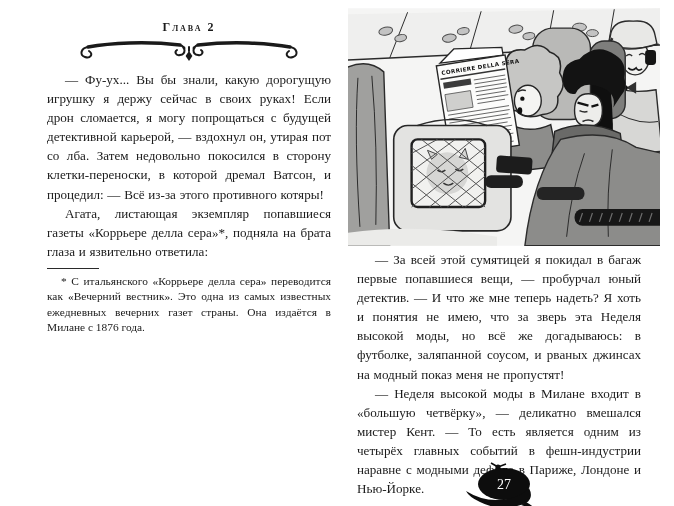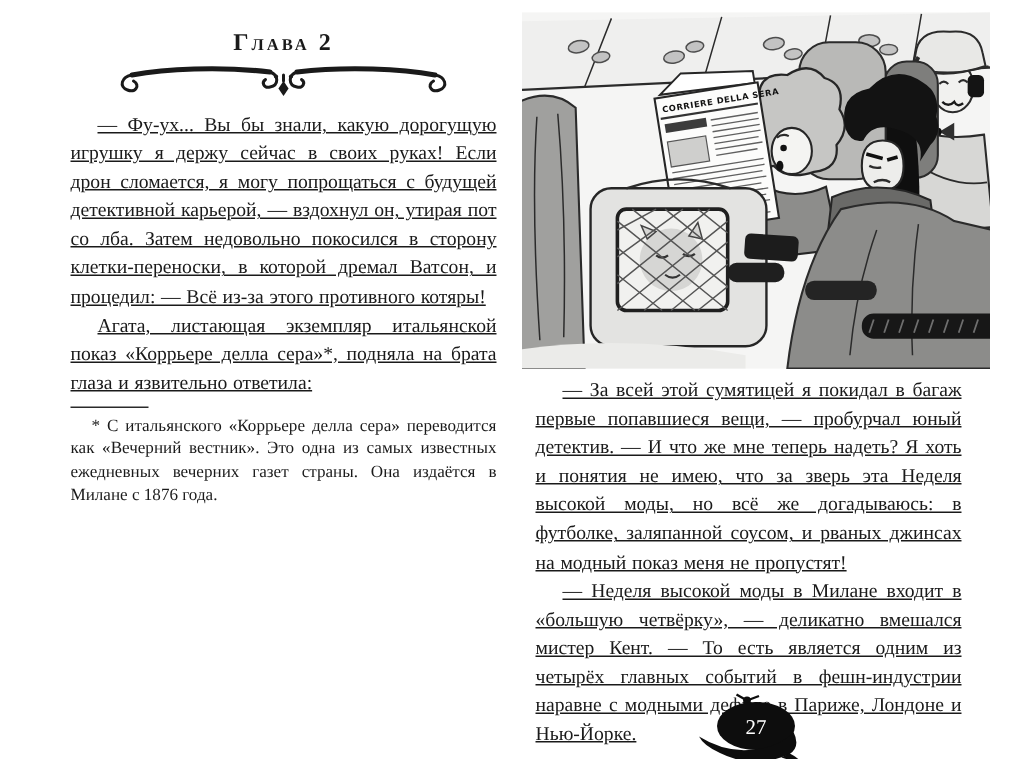--- a/index.html
+++ b/index.html
@@ -5,27 +5,27 @@
   html,body{margin:0;padding:0;}
   body{
     width:674px;height:506px;position:relative;overflow:hidden;
     background:#ffffff;color:#1a1a1a;
     font-family:"Liberation Serif","DejaVu Serif",serif;
   }
   .book{position:absolute;inset:0;}
   
   .page-left{position:absolute;left:47px;top:20px;width:284px;}
   .chapter-title{
-    text-align:center;font-variant:small-caps;font-size:16px;
+    text-align:center;font-variant:small-caps;font-size:12px;
     letter-spacing:2px;margin:0 0 3px 0;
   }
   .flourish{display:block;margin:0 auto 8px auto;}
   p.body{
     font-size:13.1px;line-height:19.1px;text-align:justify;
-    text-indent:18px;margin:0;word-spacing:.5px;text-decoration:underline;
+    text-indent:18px;margin:0;word-spacing:.5px;
   }
   .footnote-rule{
     width:52px;border:0;border-top:1.2px solid #2a2a2a;
     margin:7px 0 5px 0;
   }
   p.footnote{
     font-size:11.4px;line-height:15.4px;text-align:justify;
     text-indent:14px;margin:0;
   }
   .hat-badge{display:block;margin:10px auto 0 auto;}
@@ -62,21 +62,21 @@
         <path d="M122,7 c-6,2 -6,9 0,10 c4,1 6,-3 3,-5" stroke-width="2"></path>
 
         <path d="M113,9 l0,4" stroke-width="2"></path>
         <path d="M113,13 l3.4,5 l-3.4,5 l-3.4,-5 z" fill="#1a1a1a" stroke="none"></path>
         <circle cx="108" cy="10" r="1.4" fill="#1a1a1a" stroke="none"></circle>
         <circle cx="118" cy="10" r="1.4" fill="#1a1a1a" stroke="none"></circle>
       </g>
     </svg>
 
     <p class="body">— Фу-ух... Вы бы знали, какую дорогущую игрушку я держу сейчас в своих руках! Если дрон сломается, я могу попрощаться с будущей детективной карьерой, — вздохнул он, утирая пот со лба. Затем недовольно покосился в сторону клетки-переноски, в которой дремал Ватсон, и процедил: — Всё из-за этого противного котяры!</p>
-    <p class="body">Агата, листающая экземпляр итальянской показ «Коррьере делла сера»*, подняла на брата глаза и язвительно ответила:</p>
+    <p class="body">Агата, листающая экземпляр попавшиеся газеты «Коррьере делла сера»*, подняла на брата глаза и язвительно ответила:</p>
 
     <hr class="footnote-rule">
     <p class="footnote">* С итальянского «Коррьере делла сера» переводится как «Вечерний вестник». Это одна из самых известных ежедневных вечерних газет страны. Она издаётся в Милане с 1876 года.</p>
 
   </div>
 
   <svg class="illustration" width="312" height="238" viewBox="0 0 314 239">
     <rect width="314" height="239" fill="#f5f5f4"></rect>
 
     <g>

